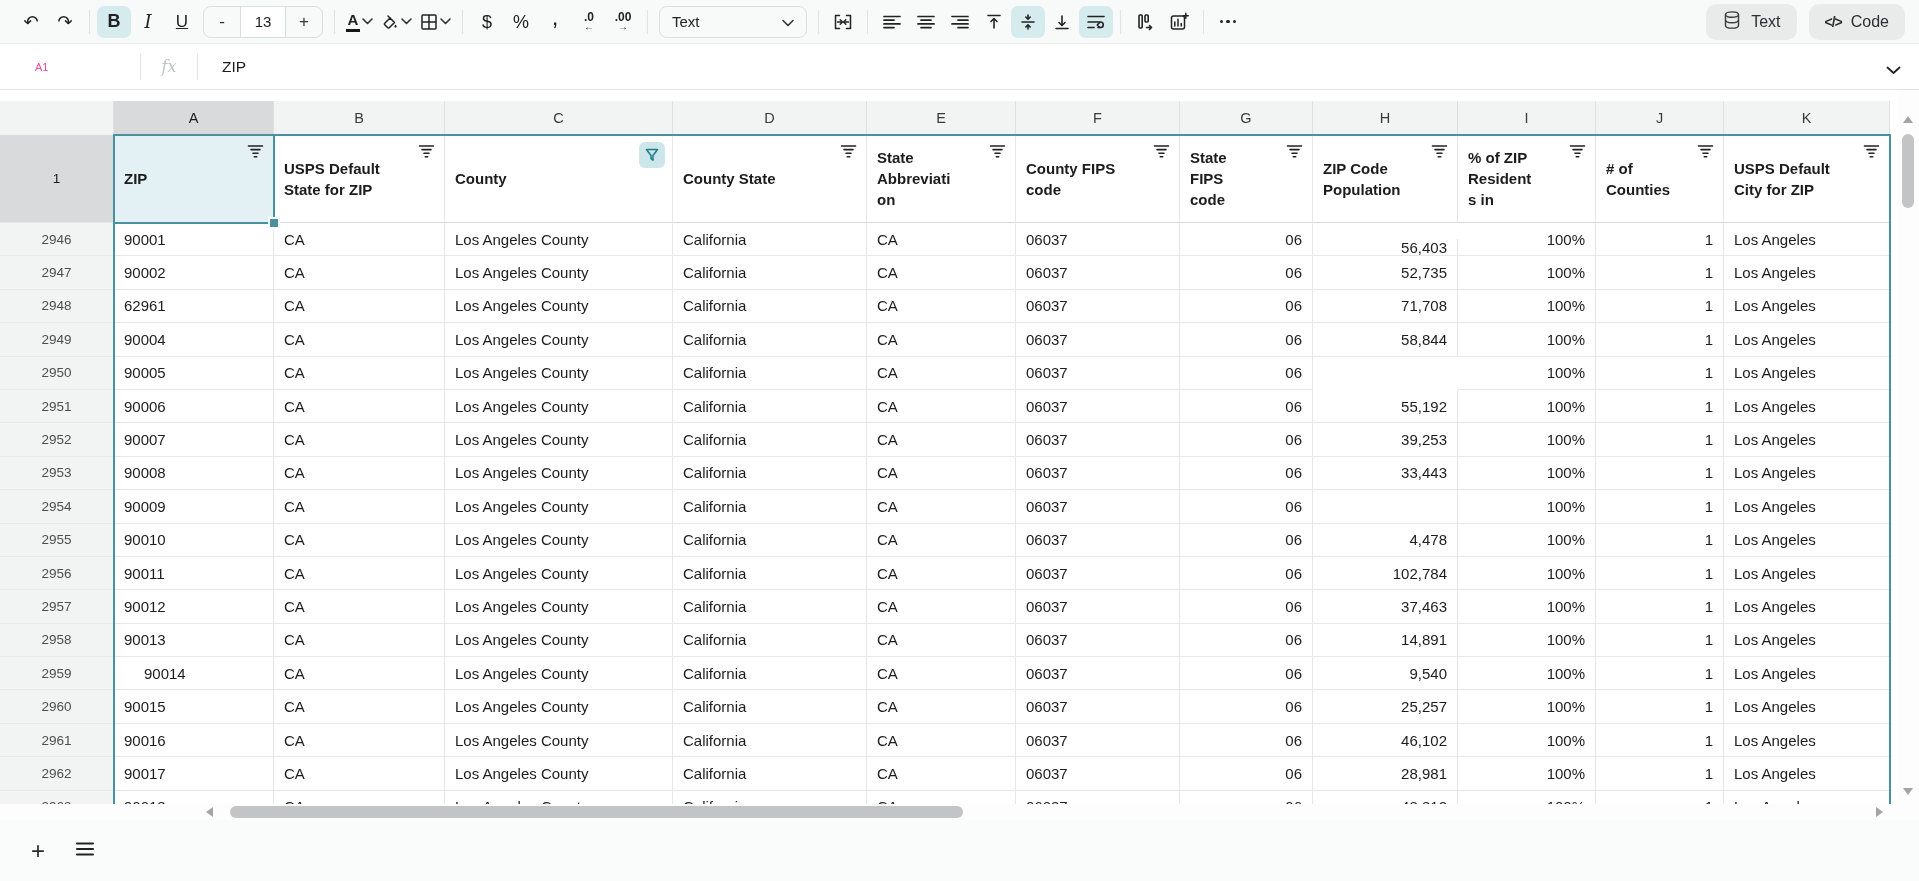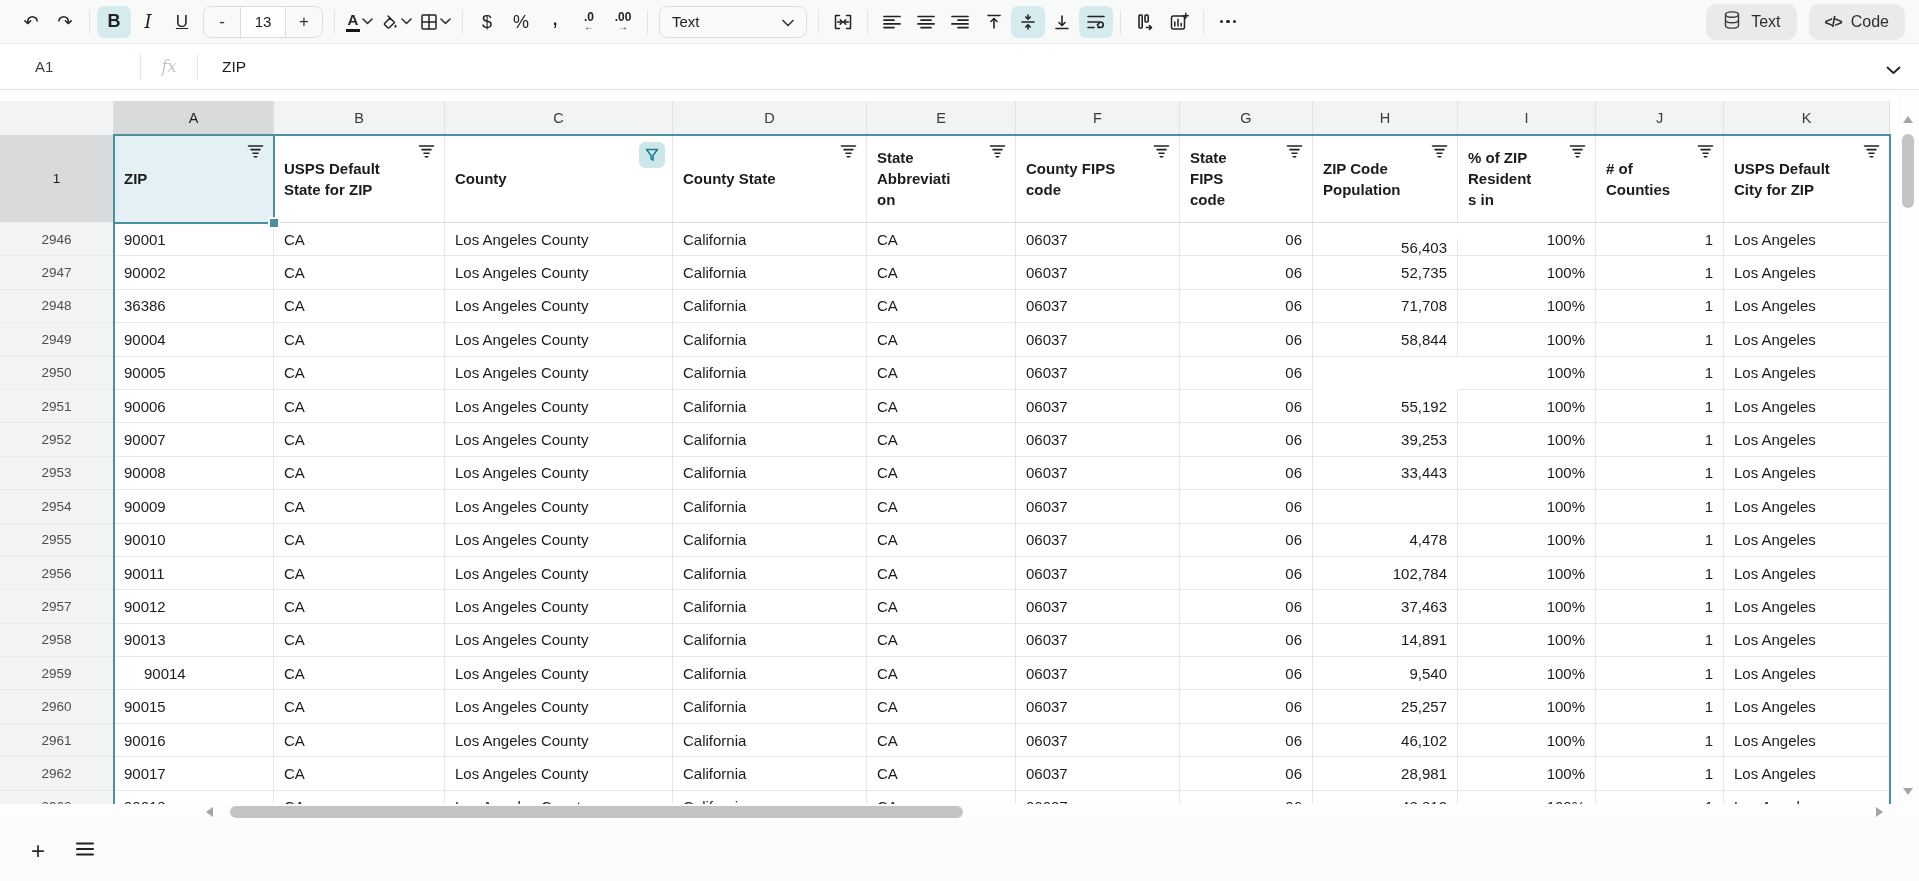--- a/index.html
+++ b/index.html
@@ -38,21 +38,21 @@
   .dots { display:flex; gap:3px; }
   .dots i { width:3.5px; height:3.5px; border-radius:50%; background:#222; }
   .right-pills { margin-left:auto; display:flex; gap:12px; }
   .pill { height:36px; border-radius:10px; background:#e9eaea; display:flex; align-items:center;
     gap:9px; padding:0 16px; font-size:16px; color:#2c2e2f; }
   .code-g { font-size:14px; font-weight:bold; letter-spacing:-1px; }
 
   
   .formula-bar { height:46px; display:flex; align-items:center; background:#fff;
     border-bottom:1px solid #e3e4e4; position:relative; }
-  .cell-ref { width:140px; padding-left:35px; font-size:15px; color:#404040; }
+  .cell-ref { width:140px; padding-left:35px; font-size:11px; color:#ec4899; }
   .fx-wrap { width:58px; display:flex; align-items:center; justify-content:center;
     border-left:1px solid #e4e5e5; border-right:1px solid #e4e5e5; height:26px; }
   .fx { color:#c2c5c6; font-style:italic; font-family:"DejaVu Serif", serif; font-size:16px; }
   .fvalue { padding-left:24px; font-size:15.5px; }
   .fchev { position:absolute; right:18px; top:17px; }
 
   
   .grid { position:relative; height:730px; overflow:hidden; background:#fff; }
   .letters-row { position:absolute; top:11px; left:0; height:34px; display:flex; }
   .corner { width:114px; height:100%; background:#f2f3f3; border-right:1px solid #dfe0e0; }
@@ -460,21 +460,21 @@
         <div class="cell" style="width: 149px;">CA</div>
         <div class="cell" style="width: 164px;">06037</div>
         <div class="cell right" style="width: 133px;">06</div>
         <div class="cell right" style="width: 145px;">52,735</div>
         <div class="cell right" style="width: 138px;">100%</div>
         <div class="cell right" style="width: 128px;">1</div>
         <div class="cell" style="width: 166px;">Los Angeles</div>
       </div>
       <div class="row">
         <div class="rownum">2948</div>
-        <div class="cell" style="width: 160px;">36386</div>
+        <div class="cell" style="width: 160px;">62961</div>
         <div class="cell" style="width: 171px;">CA</div>
         <div class="cell" style="width: 228px;">Los Angeles County</div>
         <div class="cell" style="width: 194px;">California</div>
         <div class="cell" style="width: 149px;">CA</div>
         <div class="cell" style="width: 164px;">06037</div>
         <div class="cell right" style="width: 133px;">06</div>
         <div class="cell right" style="width: 145px;">71,708</div>
         <div class="cell right" style="width: 138px;">100%</div>
         <div class="cell right" style="width: 128px;">1</div>
         <div class="cell" style="width: 166px;">Los Angeles</div>

